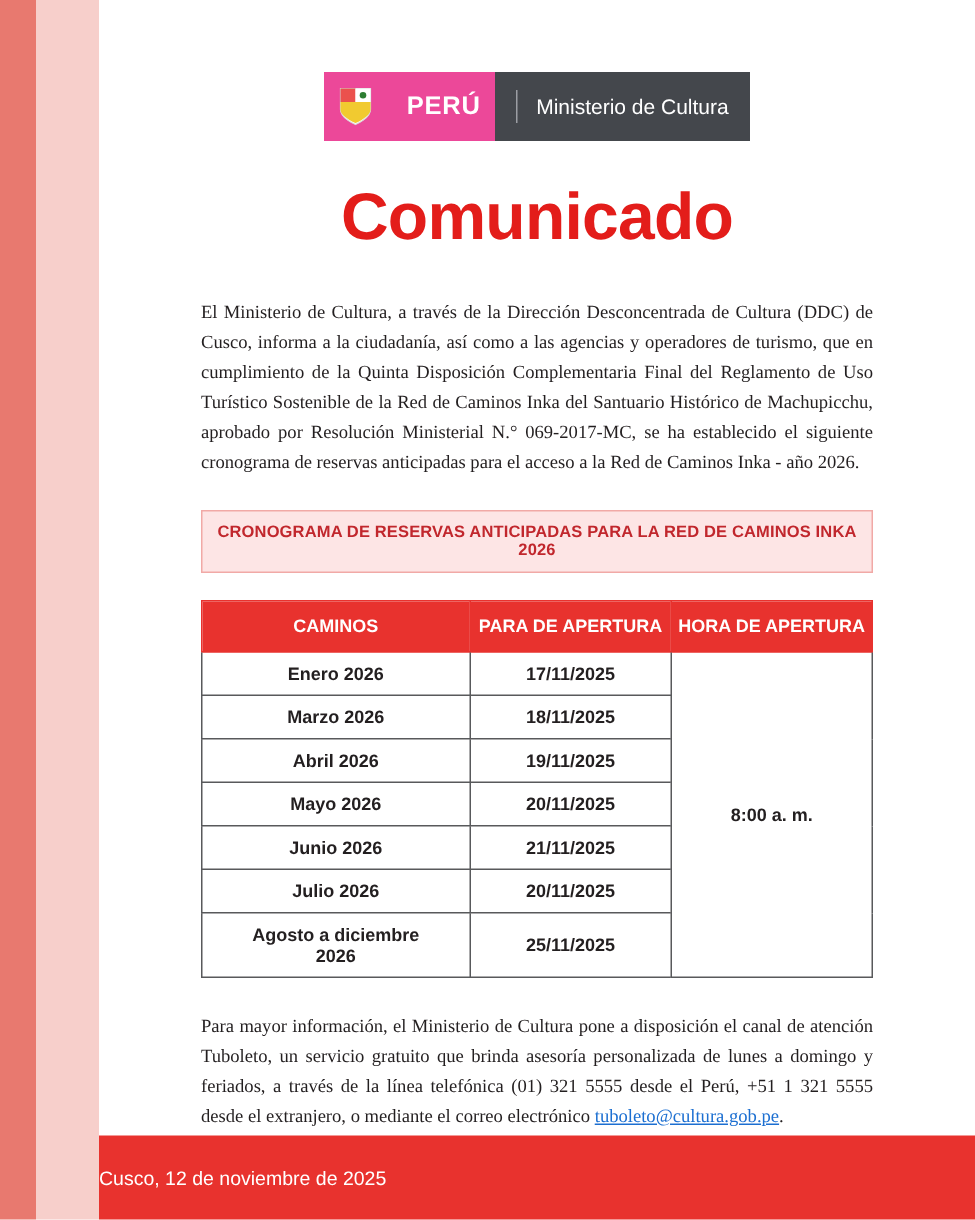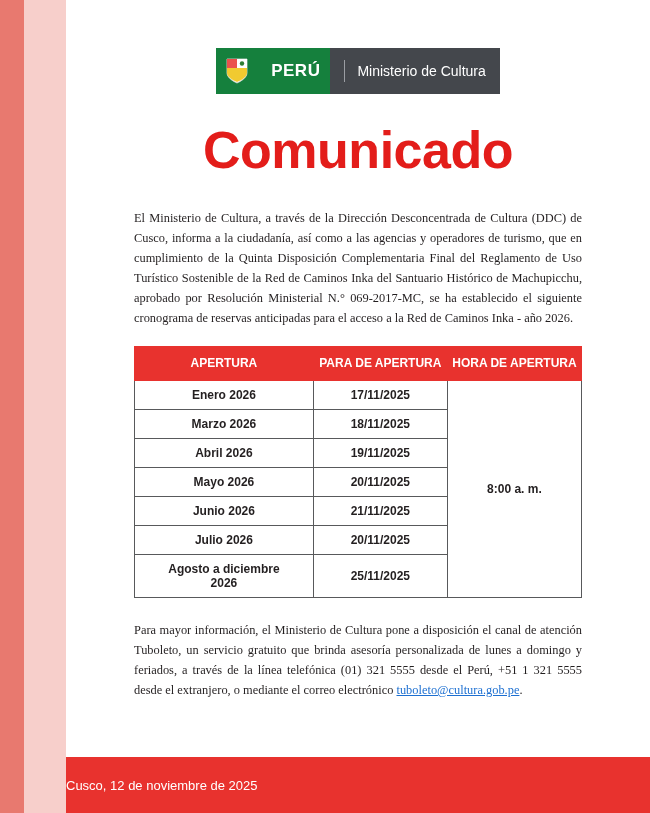--- a/index.html
+++ b/index.html
@@ -47,21 +47,21 @@
   }
   
   .logo-row {
     display: flex;
     justify-content: center;
     align-items: stretch;
     margin-top: 48px;
     height: 46px;
   }
   .logo-red {
-    background: #15803d;
+    background: #ec4899;
     display: flex;
     align-items: center;
     padding: 0 10px 0 8px;
     gap: 21px;
   }
   .shield {
     width: 26px;
     height: 30px;
     position: relative;
   }
@@ -84,21 +84,21 @@
   .logo-divider {
     width: 1px;
     background: #9b9ea3;
     height: 22px;
     margin-right: 12px;
   }
   
   .title {
     text-align: center;
     color: #e31d1a;
-    font-size: 52px;
+    font-size: 44px;
     font-weight: bold;
     margin-top: 26px;
     letter-spacing: -0.5px;
     font-family: "Liberation Sans", sans-serif;
   }
   
   .para {
     margin: 0 auto;
     width: 448px;
     font-size: 12.4px;
@@ -205,30 +205,31 @@
       <div class="logo-dark">
         <span class="logo-divider"></span>
         <span>Ministerio de Cultura</span>
       </div>
     </div>
 
     <div class="title">Comunicado</div>
 
     <p class="para para-1">El Ministerio de Cultura, a través de la Dirección Desconcentrada de Cultura (DDC) de Cusco, informa a la ciudadanía, así como a las agencias y operadores de turismo, que en cumplimiento de la Quinta Disposición Complementaria Final del Reglamento de Uso Turístico Sostenible de la Red de Caminos Inka del Santuario Histórico de Machupicchu, aprobado por Resolución Ministerial N.° 069-2017-MC, se ha establecido el siguiente cronograma de reservas anticipadas para el acceso a la Red de Caminos Inka - año 2026.</p>
 
+    <div class="banner">CRONOGRAMA DE RESERVAS ANTICIPADAS PARA LA RED DE CAMINOS INKA 2026</div>
 
     <table class="sched">
       <colgroup>
         <col class="col-res">
         <col class="col-fec">
         <col class="col-hor">
       </colgroup>
       <thead>
         <tr>
-          <th>APERTURA</th>
+          <th>CAMINOS</th>
           <th>PARA DE APERTURA</th>
           <th>HORA DE APERTURA</th>
         </tr>
       </thead>
       <tbody>
         <tr>
           <td>Enero 2026</td>
           <td>17/11/2025</td>
           <td class="hora" rowspan="7">8:00 a. m.</td>
         </tr>

